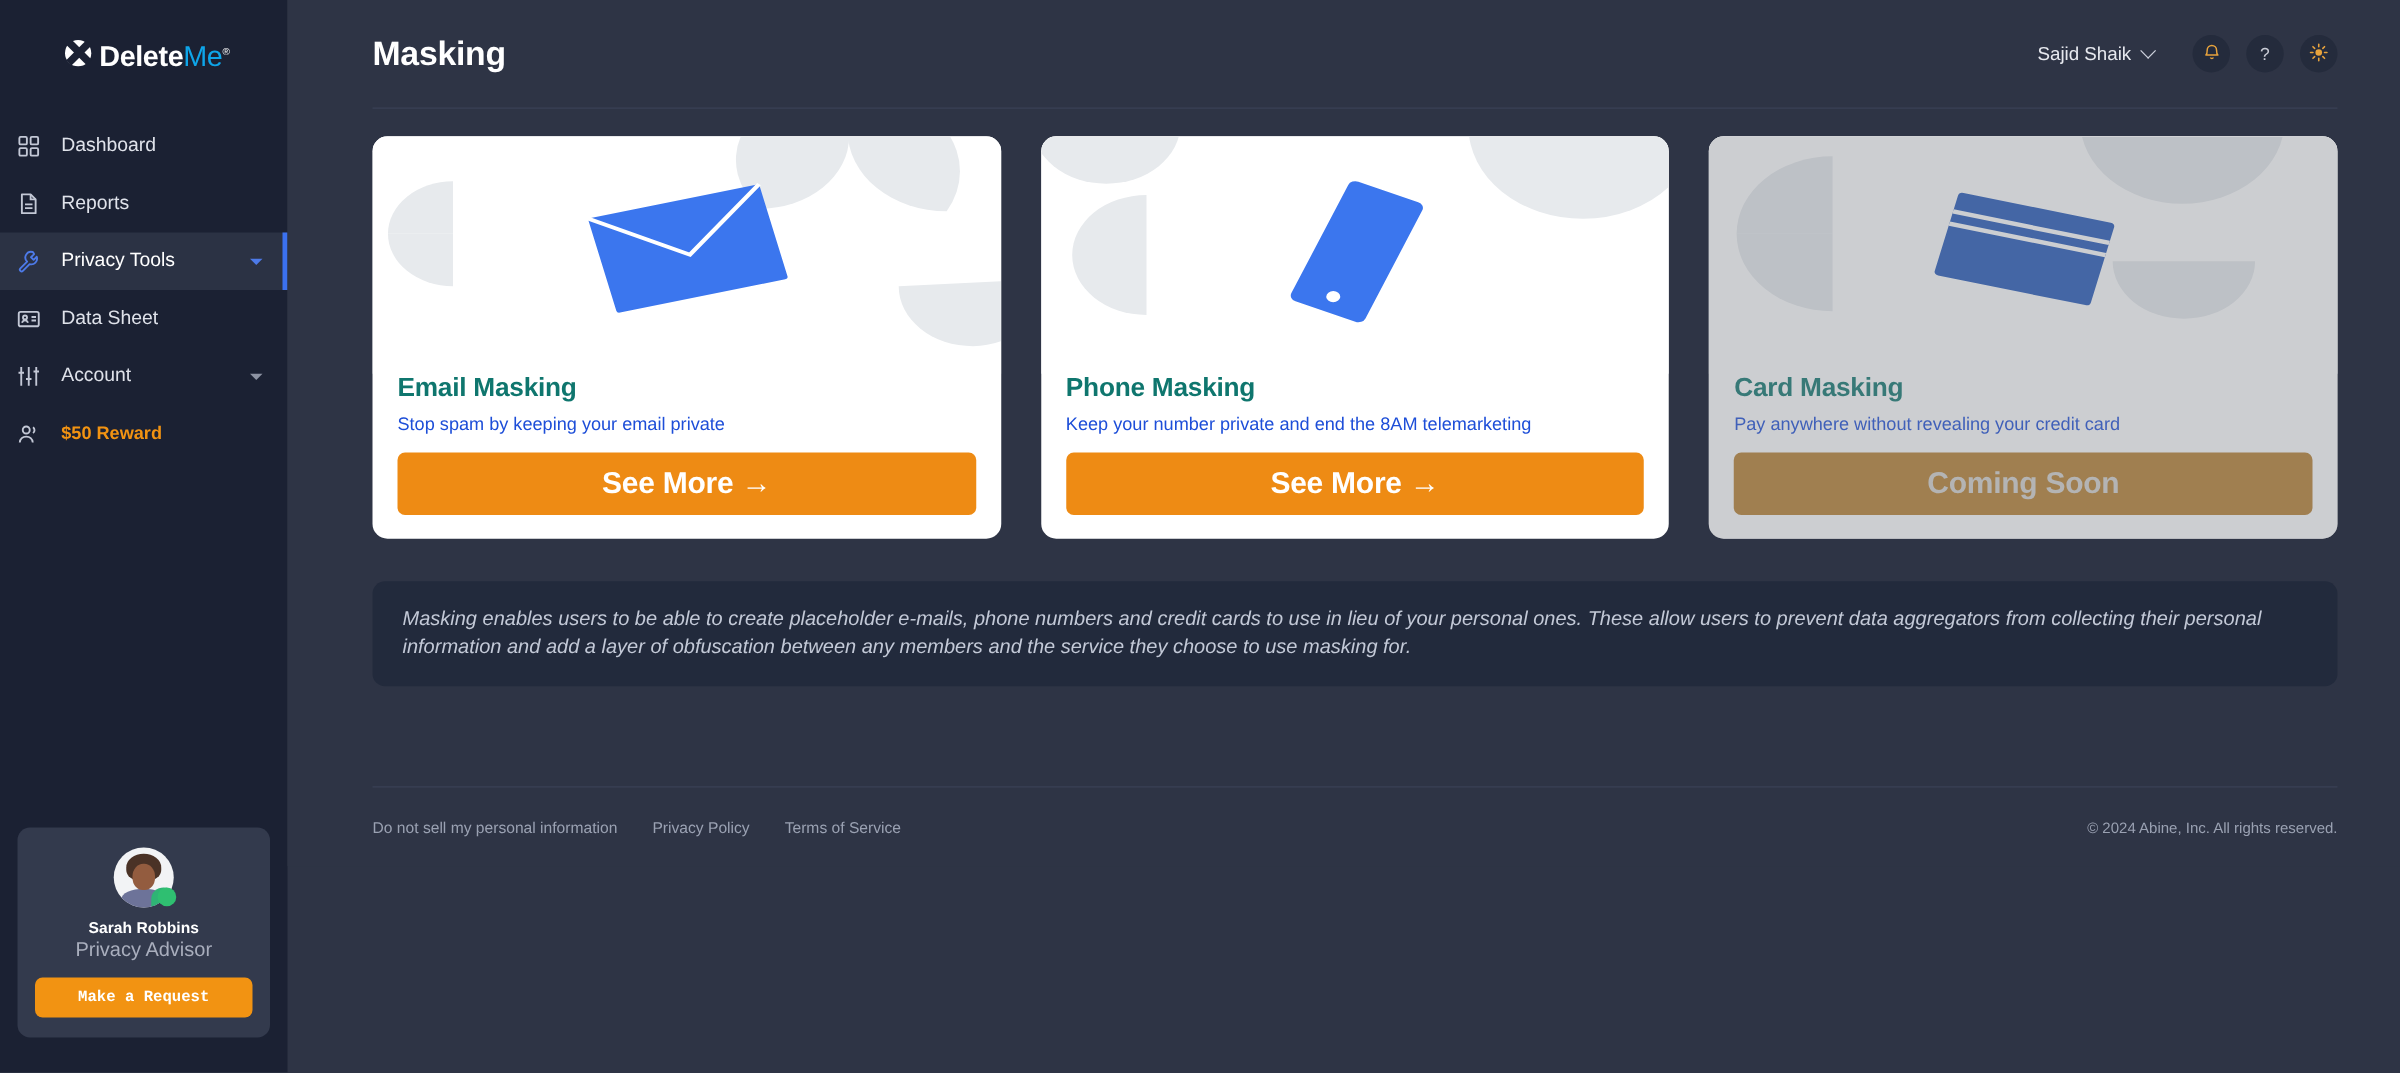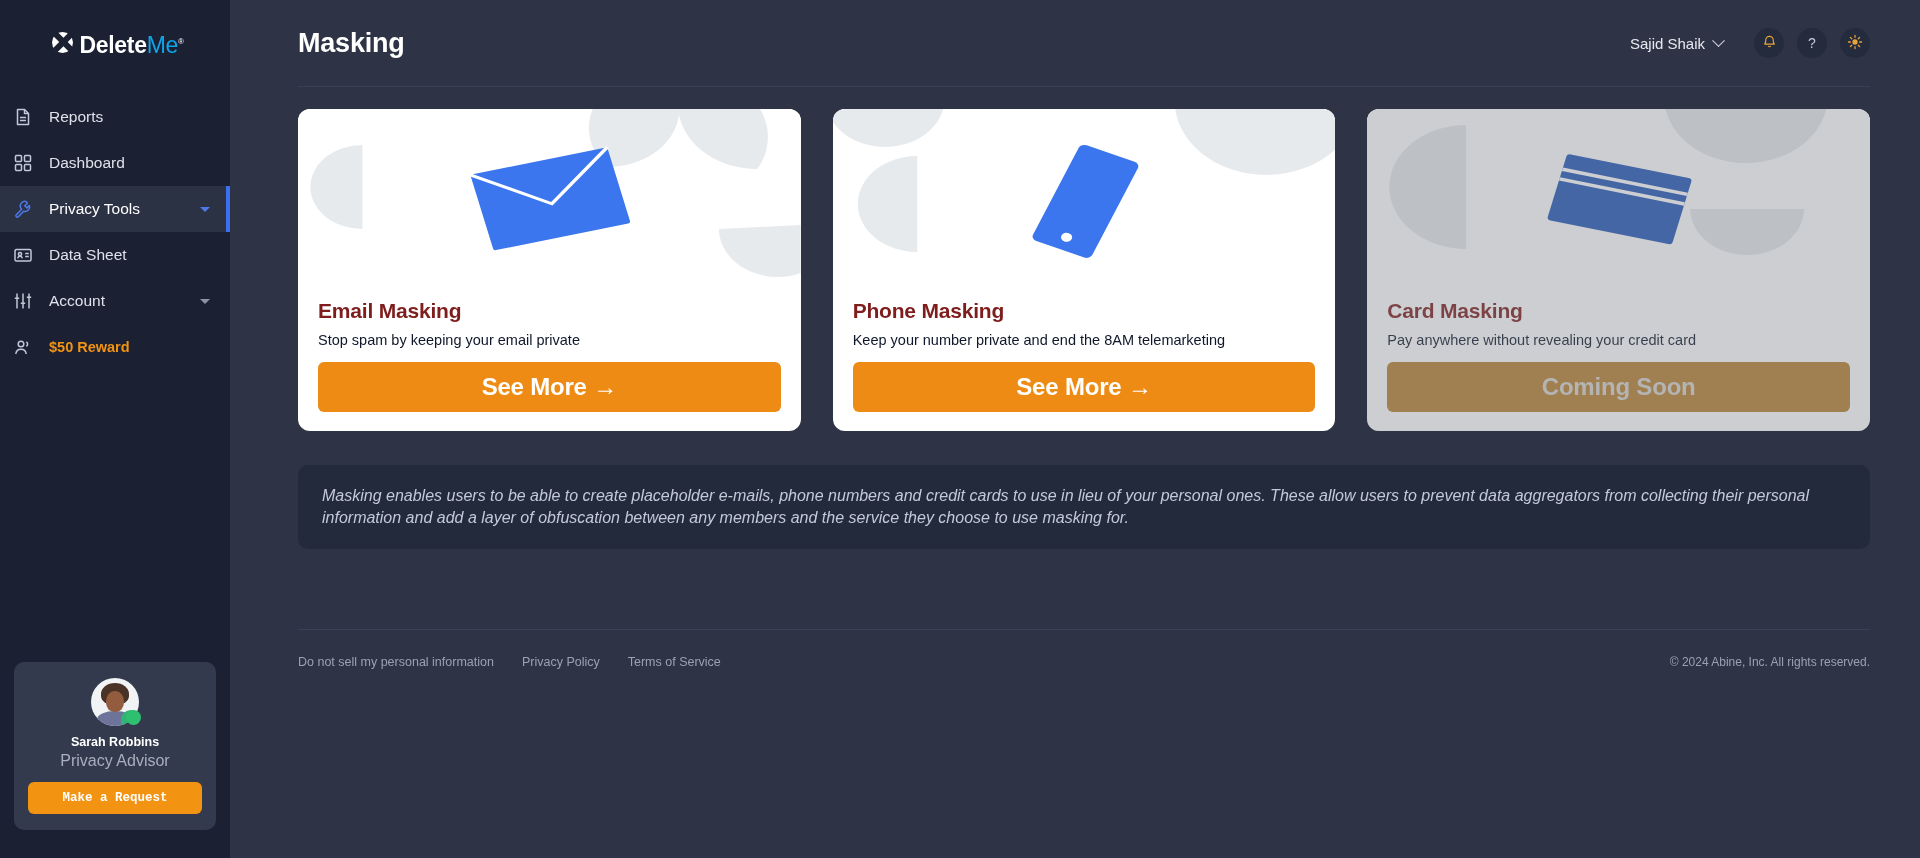--- a/index.html
+++ b/index.html
@@ -114,23 +114,23 @@
   .content { padding: 22px 50px 0 68px; }
 
   .cards { display: flex; gap: 32px; }
   .card {
     flex: 1; background: #ffffff; border-radius: 12px;
     overflow: hidden; position: relative; height: 322px;
     display: flex; flex-direction: column;
   }
   .illus { height: 190px; position: relative; overflow: hidden; background: #fff; }
   .card-body { padding: 0 20px; }
-  .card-title { font-size: 21px; font-weight: 700; color: #7f1d1d;
+  .card-title { font-size: 21px; font-weight: 700; color: #0f766e;
     letter-spacing: -0.2px; margin-bottom: 7px; }
-  .card-sub { font-size: 14.5px; color: #0f172a; line-height: 20px; }
+  .card-sub { font-size: 14.5px; color: #1d4ed8; line-height: 20px; }
   .card-foot { margin-top: auto; padding: 0 20px 19px; }
   .card-btn {
     display: block; width: 100%; border: 0; cursor: pointer;
     background: #ee8b14; color: #fff; font-size: 24px; font-weight: 700;
     border-radius: 6px; padding: 11px 0; letter-spacing: -0.2px;
     font-family: "Liberation Sans", sans-serif;
   }
   .card.disabled .card-btn { background: #b9802f; color: #d8d5d0; cursor: default; }
   .card.disabled::after {
     content: ""; position: absolute; inset: 0;
@@ -164,38 +164,38 @@
         <div class="logo-mark"></div>
         <div class="logo-text"><b>Delete</b><span class="light">Me</span><sup>®</sup></div>
       </div>
     </div>
 
     <nav class="nav">
 
       <a class="nav-item">
         <span class="ico">
           <svg width="20" height="20" viewBox="0 0 20 20" fill="none" stroke="#c3c8d6" stroke-width="1.5">
-            <path d="M4.5 2.5h7l4 4v11h-11z" stroke-linejoin="round"></path>
-            <path d="M11.5 2.5v4h4"></path>
-            <path d="M7 10.5h6M7 13.5h6"></path>
-          </svg>
-        </span>
-        <span class="lbl">Reports</span>
-      </a>
-
-      <a class="nav-item">
-        <span class="ico">
-          <svg width="20" height="20" viewBox="0 0 20 20" fill="none" stroke="#c3c8d6" stroke-width="1.5">
             <rect x="2.5" y="2.5" width="6" height="6" rx="1"></rect>
             <rect x="11.5" y="2.5" width="6" height="6" rx="1"></rect>
             <rect x="2.5" y="11.5" width="6" height="6" rx="1"></rect>
             <rect x="11.5" y="11.5" width="6" height="6" rx="1"></rect>
           </svg>
         </span>
         <span class="lbl">Dashboard</span>
+      </a>
+
+      <a class="nav-item">
+        <span class="ico">
+          <svg width="20" height="20" viewBox="0 0 20 20" fill="none" stroke="#c3c8d6" stroke-width="1.5">
+            <path d="M4.5 2.5h7l4 4v11h-11z" stroke-linejoin="round"></path>
+            <path d="M11.5 2.5v4h4"></path>
+            <path d="M7 10.5h6M7 13.5h6"></path>
+          </svg>
+        </span>
+        <span class="lbl">Reports</span>
       </a>
 
       <a class="nav-item active">
         <span class="ico">
           <svg width="20" height="20" viewBox="0 0 20 20" fill="none" stroke="#4d7ae8" stroke-width="1.5">
             <path d="M13.2 2.6a4.6 4.6 0 0 0-4.5 7.7l-5.4 5.4a1.4 1.4 0 0 0 2 2l5.4-5.4a4.6 4.6 0 0 0 5.7-5.9l-2.5 2.5-2.1-2.1 2.5-2.5a4.6 4.6 0 0 0-1.1-1.7z" stroke-linejoin="round"></path>
           </svg>
         </span>
         <span class="lbl">Privacy Tools</span>
         <span class="caret"></span>

